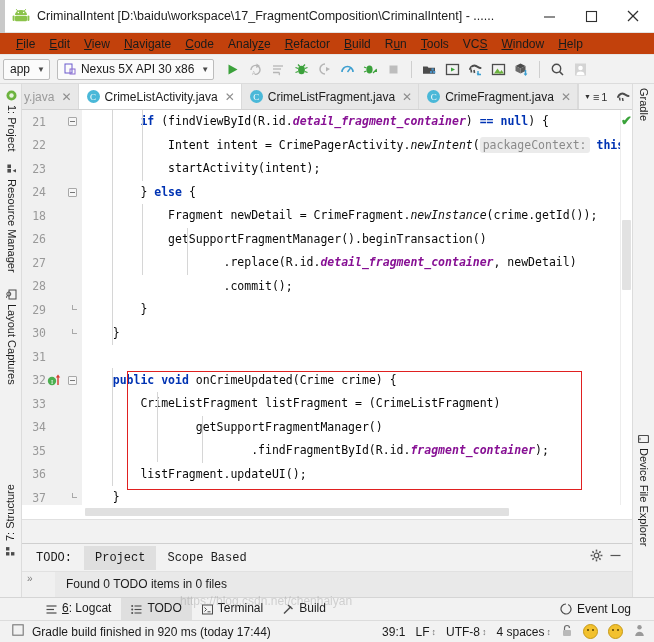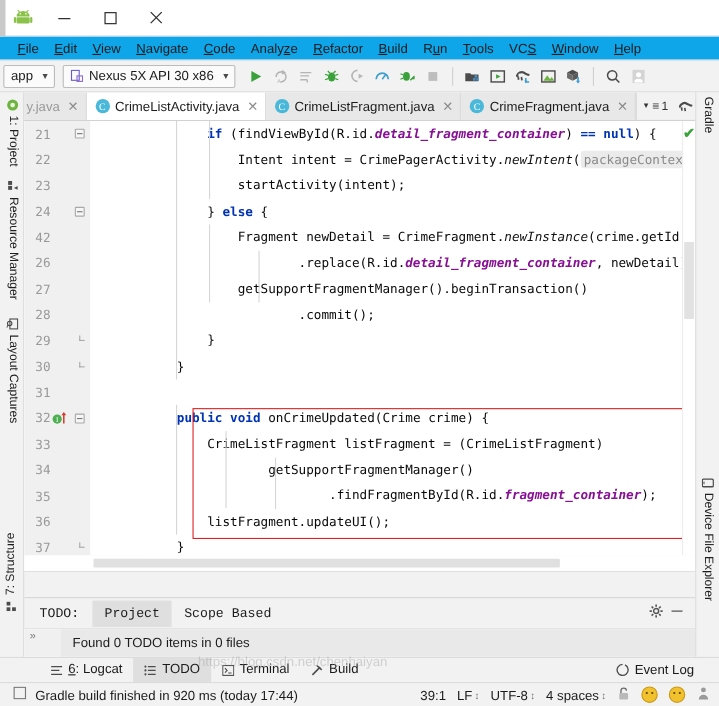--- a/index.html
+++ b/index.html
@@ -44,21 +44,21 @@
     width: 42px; height: 33px;
     display: flex; align-items: center; justify-content: center;
     font-size: 13px; color: #303030;
   }
   .win-btn svg { display: block; }
 
   
   .menubar {
     height: 22px; flex: 0 0 22px;
     display: flex; align-items: center;
-    background: #0ea5e9;
+    background: #c2410c;
     padding-left: 9px;
     border-bottom: 1px solid #e6e6e6;
   }
   .menu-item {
     font-size: 12px; color: #1b1b1b;
     padding: 2px 7px; white-space: nowrap;
   }
   .menu-item u { text-decoration: underline; }
 
   
@@ -193,21 +193,20 @@
   }
   .fold-end::before { content:""; position:absolute; left:4px; top:0; width:1px; height:5px; background:#a8a8a8;}
   .fold-end::after { content:""; position:absolute; left:4px; top:4px; width:5px; height:1px; background:#a8a8a8;}
 
   .code-area {
     flex: 1 1 auto; position: relative;
     background: #ffffff;
     overflow: hidden;
     font-family: "DejaVu Sans Mono", monospace;
     font-size: 11.5px;
-    margin-left: 48px;
   }
   .cline {
     height: 23.5px; line-height: 23.5px;
     white-space: pre;
     padding-left: 3px;
     color: #080808;
   }
   .kw { color: #0033b3; font-weight: bold; }
   .fld { color: #871094; font-style: italic; font-weight: bold; }
   .mth { color: #111; font-style: italic; }
@@ -331,20 +330,21 @@
         <path d="M4 9 a6 5 0 0 1 12 0 z" fill="#8bc34a"></path>
         <circle cx="7.4" cy="6.6" r="0.75" fill="#ffffff"></circle>
         <circle cx="12.6" cy="6.6" r="0.75" fill="#ffffff"></circle>
         <line x1="5.2" y1="3.2" x2="7" y2="5.3" stroke="#8bc34a" stroke-width="1"></line>
         <line x1="14.8" y1="3.2" x2="13" y2="5.3" stroke="#8bc34a" stroke-width="1"></line>
         <rect x="4" y="9.7" width="12" height="5.6" rx="1.2" fill="#8bc34a"></rect>
         <rect x="1.6" y="9.5" width="2" height="5.5" rx="1" fill="#8bc34a"></rect>
         <rect x="16.4" y="9.5" width="2" height="5.5" rx="1" fill="#8bc34a"></rect>
       </svg>
     </div>
+    <div class="win-title">CriminalIntent [D:\baidu\workspace\17_FragmentComposition\CriminalIntent] - ......</div>
     <div class="win-btns">
       <div class="win-btn">
         <svg width="13" height="13" viewBox="0 0 13 13">
             <line x1="1" y1="7" x2="12" y2="7" stroke="#303030" stroke-width="1.1"></line>
           </svg>
       </div>
       <div class="win-btn">
         <svg width="13" height="13" viewBox="0 0 13 13">
             <rect x="1.5" y="1.5" width="10" height="10" fill="none" stroke="#303030" stroke-width="1.1"></rect>
           </svg>
@@ -611,21 +611,21 @@
               <span class="gfold"></span>
             </div>
           <div class="gline">
               <span class="gnum">24</span>
               <span class="gmark"></span>
               <span class="gfold">
                 <span class="fold-box"></span>
               </span>
             </div>
           <div class="gline">
-              <span class="gnum">42</span>
+              <span class="gnum">18</span>
               <span class="gmark"></span>
               <span class="gfold"></span>
             </div>
           <div class="gline">
               <span class="gnum">26</span>
               <span class="gmark"></span>
               <span class="gfold"></span>
             </div>
           <div class="gline">
               <span class="gnum">27</span>
@@ -707,22 +707,22 @@
           <div class="indent-guide" style="left:105px; top:118px; height:47px;"></div>
           <div class="indent-guide" style="left:30px; top:258px; height:118px;"></div>
           <div class="indent-guide" style="left:75px; top:282px; height:70px;"></div>
           <div class="indent-guide" style="left:120px; top:306px; height:47px;"></div>
 
           <div class="cline">        <span class="kw">if</span> (findViewById(R.id.<span class="fld">detail_fragment_container</span>) <span class="kw">==</span> <span class="kw">null</span>) {</div>
           <div class="cline">            Intent intent = CrimePagerActivity.<span class="mth">newIntent</span>(<span class="hint">packageContext:</span> <span class="kw">this</span>, crime.getI</div>
           <div class="cline">            startActivity(intent);</div>
           <div class="cline">        } <span class="kw">else</span> {</div>
           <div class="cline">            Fragment newDetail = CrimeFragment.<span class="mth">newInstance</span>(crime.getId());</div>
+          <div class="cline">            getSupportFragmentManager().beginTransaction()</div>
           <div class="cline">                    .replace(R.id.<span class="fld">detail_fragment_container</span>, newDetail)</div>
-          <div class="cline">            getSupportFragmentManager().beginTransaction()</div>
           <div class="cline">                    .commit();</div>
           <div class="cline">        }</div>
           <div class="cline">    }</div>
           <div class="cline"></div>
           <div class="cline">    <span class="kw">public</span> <span class="kw">void</span> onCrimeUpdated(Crime crime) {</div>
           <div class="cline">        CrimeListFragment listFragment = (CrimeListFragment)</div>
           <div class="cline">                getSupportFragmentManager()</div>
           <div class="cline">                        .findFragmentById(R.id.<span class="fld">fragment_container</span>);</div>
           <div class="cline">        listFragment.updateUI();</div>
           <div class="cline">    }</div>

